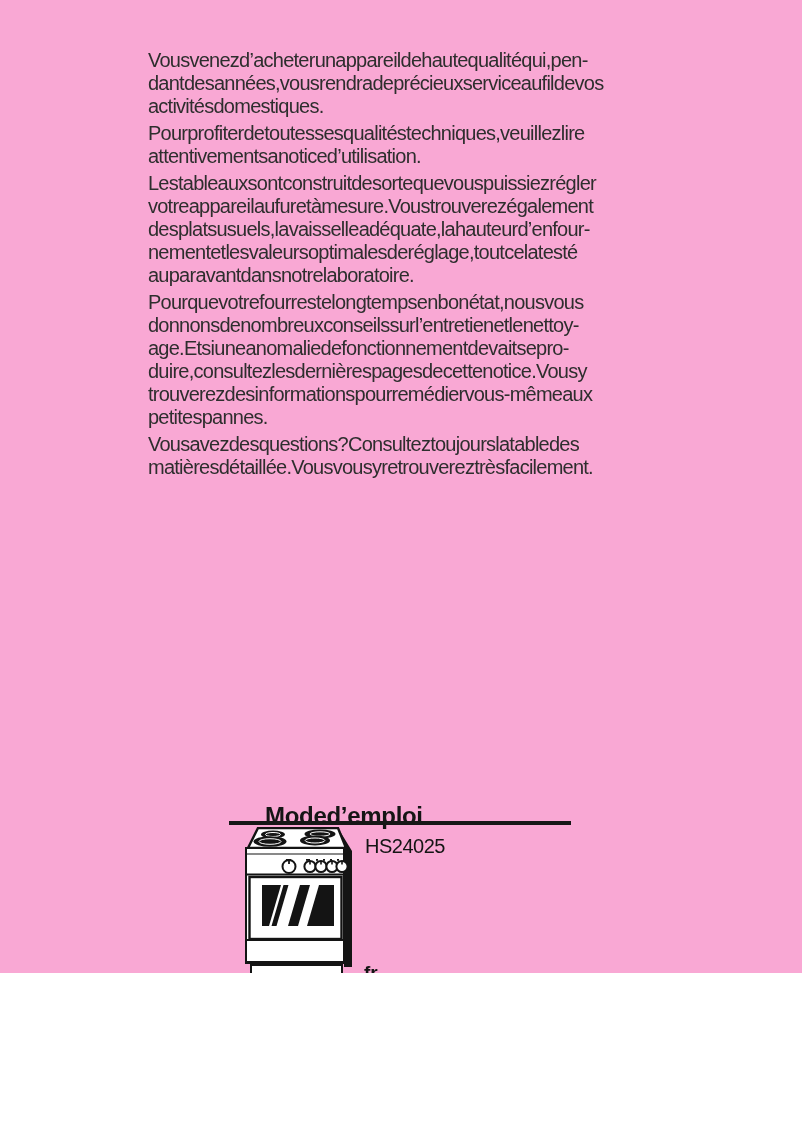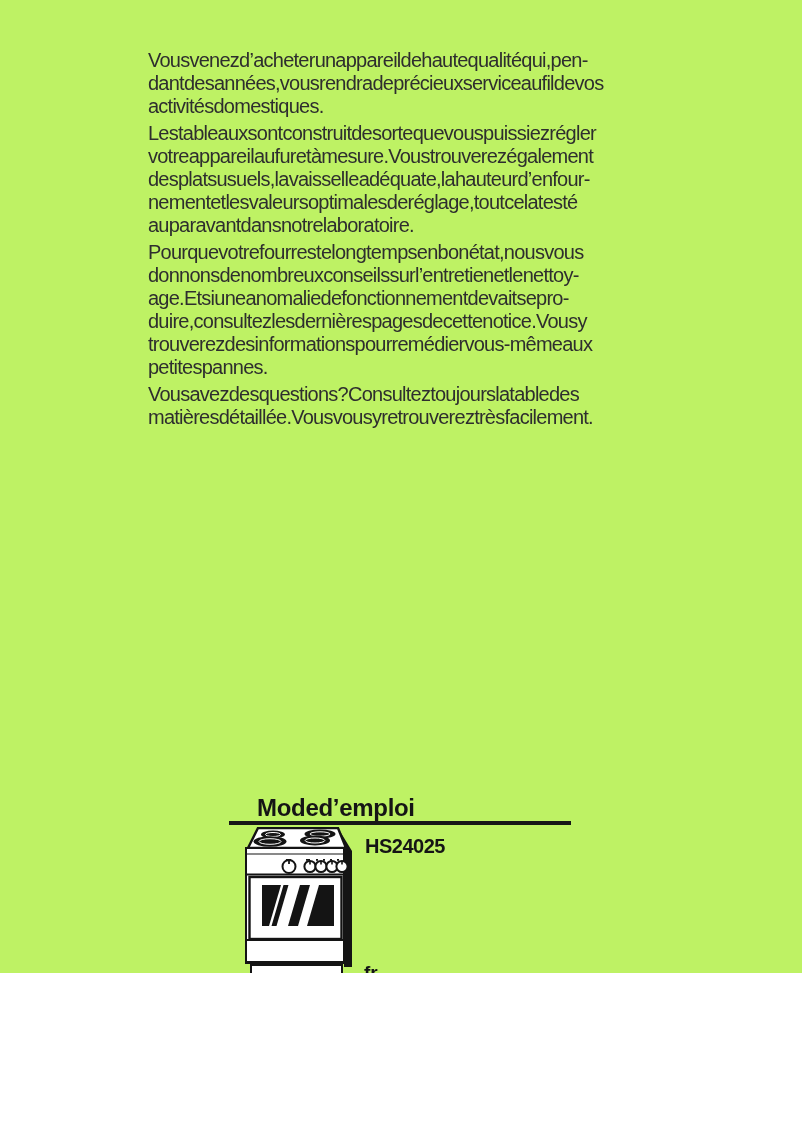--- a/index.html
+++ b/index.html
@@ -4,21 +4,21 @@
 <style>
   html, body {
     margin: 0;
     padding: 0;
     background: #ffffff;
   }
   .page {
     position: relative;
     width: 802px;
     height: 973px;
-    background: #bef264;
+    background: #f9a8d4;
     overflow: hidden;
     font-family: "Liberation Sans", sans-serif;
     color: #2e2e2e;
   }
   .intro {
     position: absolute;
     left: 148px;
     top: 49px;
     width: 480px;
   }
@@ -27,21 +27,21 @@
     font-size: 20px;
     line-height: 23px;
     letter-spacing: -0.75px;
     white-space: pre;
     color: #2e2e2e;
   }
   .title {
     position: absolute;
     left: 249px;
     top: 786px;
-    margin: 8px;
+    margin: 16px;
     font-size: 24px;
     font-weight: bold;
     letter-spacing: -0.3px;
     color: #151515;
     white-space: pre;
   }
   .title-rule {
     position: absolute;
     left: 229px;
     top: 821px;
@@ -54,21 +54,21 @@
     left: 240px;
     top: 827px;
     width: 122px;
     height: 160px;
   }
   .model {
     position: absolute;
     left: 365px;
     top: 835px;
     font-size: 20px;
-    font-weight: bold;
+    font-weight: normal;
     letter-spacing: -0.5px;
     color: #151515;
   }
   .lang {
     position: absolute;
     left: 364px;
     top: 962px;
     font-size: 19px;
     font-weight: bold;
     color: #151515;
@@ -101,20 +101,22 @@
 </style>
 </head>
 <body>
 
 <div class="page">
 
   <div class="intro">
     <p class="para">Vousvenezd’acheterunappareildehautequalitéqui,pen-
 dantdesannées,vousrendradeprécieuxserviceaufildevos
 activitésdomestiques.</p>
+    <p class="para">Pourprofiterdetoutessesqualitéstechniques,veuillezlire
+attentivementsanoticed’utilisation.</p>
     <p class="para">Lestableauxsontconstruitdesortequevouspuissiezrégler
 votreappareilaufuretàmesure.Voustrouverezégalement
 desplatsusuels,lavaisselleadéquate,lahauteurd’enfour-
 nementetlesvaleursoptimalesderéglage,toutcelatesté
 auparavantdansnotrelaboratoire.</p>
     <p class="para">Pourquevotrefourrestelongtempsenbonétat,nousvous
 donnonsdenombreuxconseilssurl’entretienetlenettoy-
 age.Etsiuneanomaliedefonctionnementdevaitsepro-
 duire,consultezlesdernièrespagesdecettenotice.Vousy
 trouverezdesinformationspourremédiervous-mêmeaux

